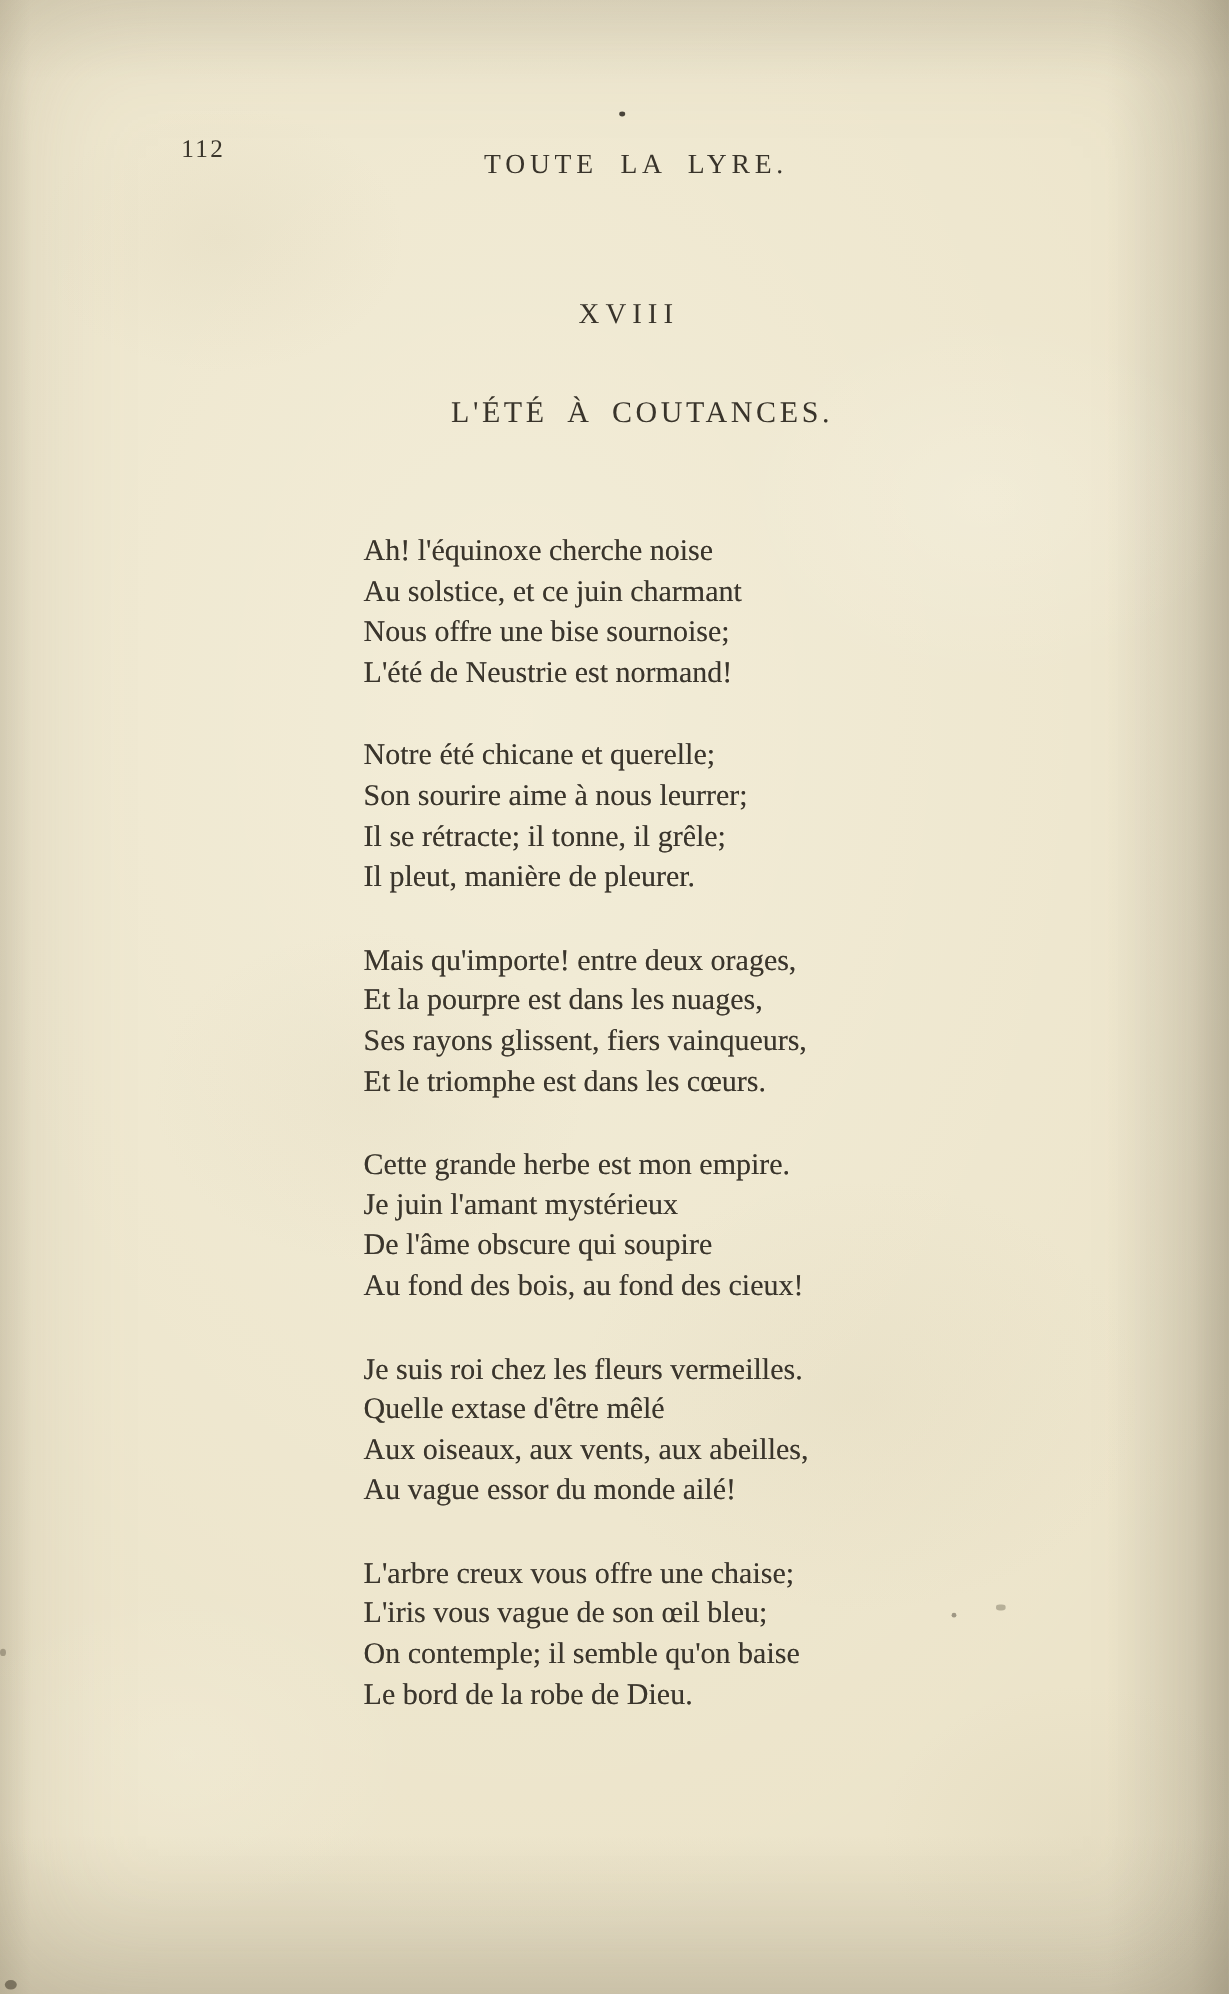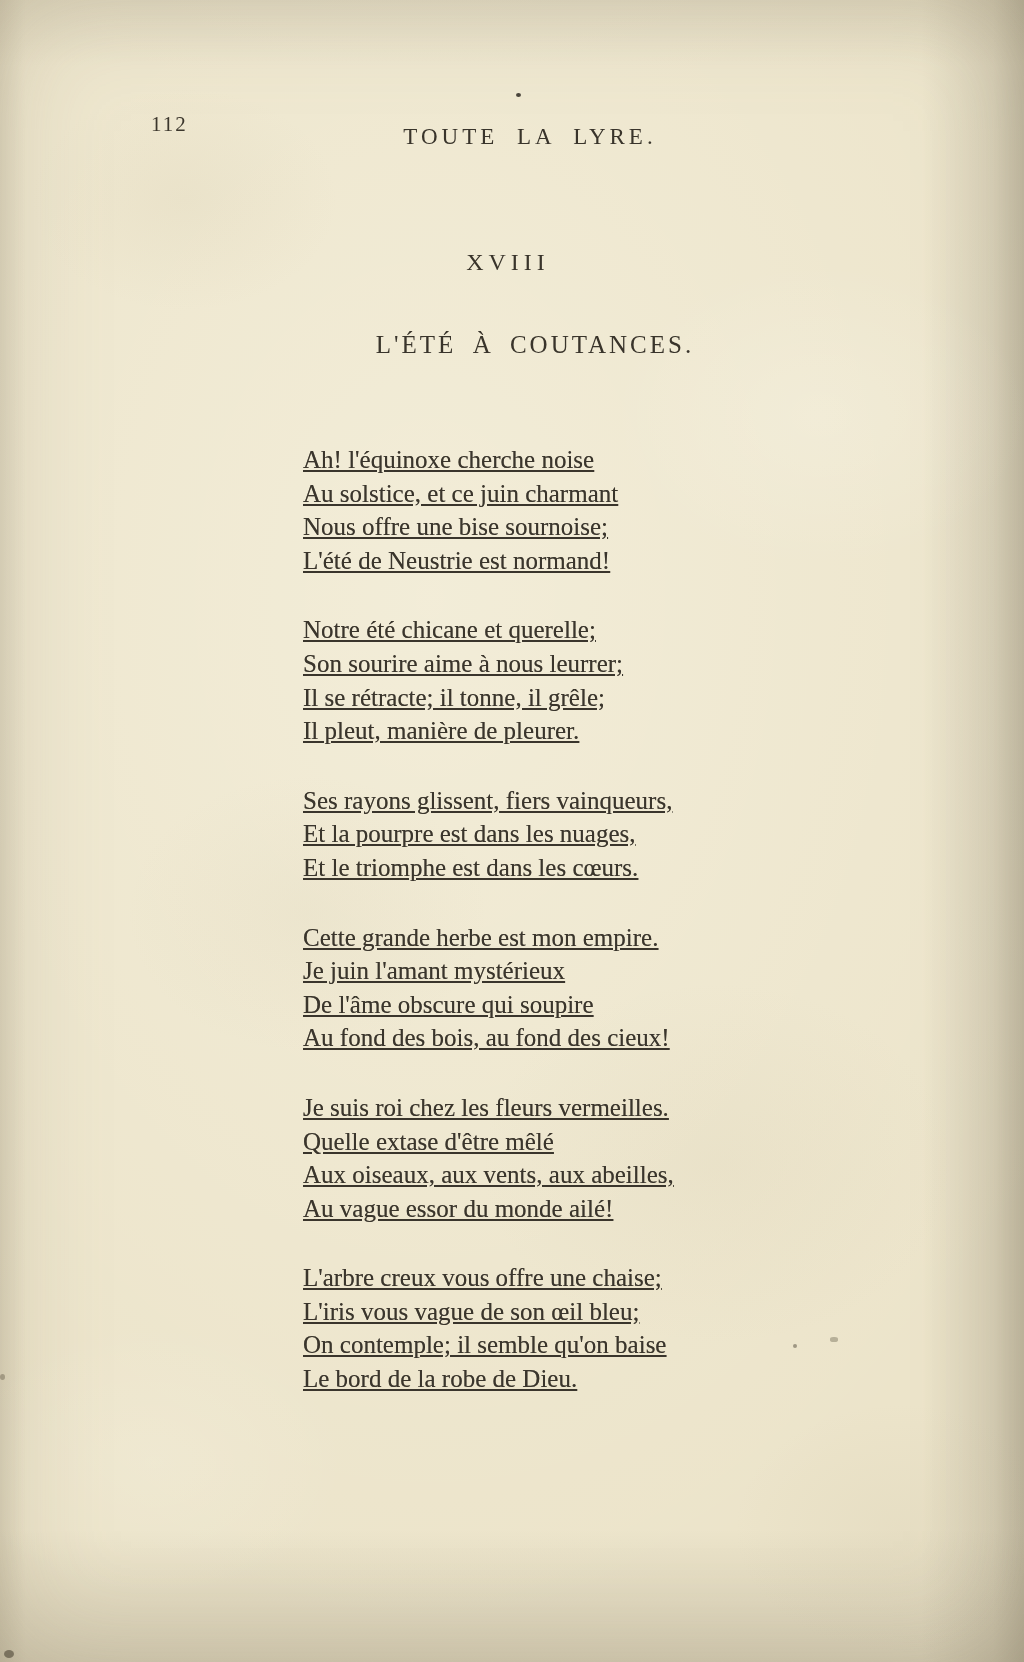--- a/index.html
+++ b/index.html
@@ -55,21 +55,21 @@
     top: 124px;
     transform: translateX(-50%);
     white-space: nowrap;
     font-size: 23px;
     letter-spacing: 4px;
     word-spacing: 9px;
     color: #39342b;
   }
   .section-num {
     position: absolute;
-    left: 508px;
+    left: 524px;
     top: 249px;
     transform: translateX(-50%);
     font-size: 24px;
     letter-spacing: 5px;
     color: #39342b;
   }
   .poem-title {
     position: absolute;
     left: 535px;
     top: 331px;
@@ -85,21 +85,21 @@
   .poem {
     position: absolute;
     left: 303px;
     top: 443px;
     font-size: 25px;
     line-height: 33.6px;
     color: #3a352c;
     text-shadow: 0 0 0.5px rgba(58,53,44,0.55);
     white-space: nowrap;
   }
-  .stanza { margin: 0 0 36px 0; text-decoration: underline; }
+  .stanza { margin: 0 0 36px 0; }
   .line { height: 33.6px; }
   
   .speck { position: absolute; border-radius: 50%; pointer-events: none; }
   .s1 { left: 516px; top: 93px; width: 5px; height: 4px; background: #49443a; }
   .s2 { left: 793px; top: 1344px; width: 4px; height: 4px; background: rgba(94,88,72,0.55); }
   .s3 { left: 830px; top: 1337px; width: 8px; height: 5px; background: rgba(118,110,90,0.45); border-radius: 40%; }
   .s4 { left: 4px; top: 1650px; width: 10px; height: 8px; background: rgba(86,79,62,0.65); }
   .s5 { left: 0px; top: 1374px; width: 5px; height: 6px; background: rgba(104,96,78,0.45); }
 </style>
 </head>
@@ -129,22 +129,23 @@
         <div class="line">Nous offre une bise sournoise;</div>
         <div class="line">L'été de Neustrie est normand!</div>
       </div>
       <div class="stanza">
         <div class="line">Notre été chicane et querelle;</div>
         <div class="line">Son sourire aime à nous leurrer;</div>
         <div class="line">Il se rétracte; il tonne, il grêle;</div>
         <div class="line">Il pleut, manière de pleurer.</div>
       </div>
       <div class="stanza">
+        <div class="line">Mais qu'importe! entre deux orages,</div>
+        <div class="line">Et la pourpre est dans les nuages,</div>
         <div class="line">Ses rayons glissent, fiers vainqueurs,</div>
-        <div class="line">Et la pourpre est dans les nuages,</div>
         <div class="line">Et le triomphe est dans les cœurs.</div>
       </div>
       <div class="stanza">
         <div class="line">Cette grande herbe est mon empire.</div>
         <div class="line">Je juin l'amant mystérieux</div>
         <div class="line">De l'âme obscure qui soupire</div>
         <div class="line">Au fond des bois, au fond des cieux!</div>
       </div>
       <div class="stanza">
         <div class="line">Je suis roi chez les fleurs vermeilles.</div>

